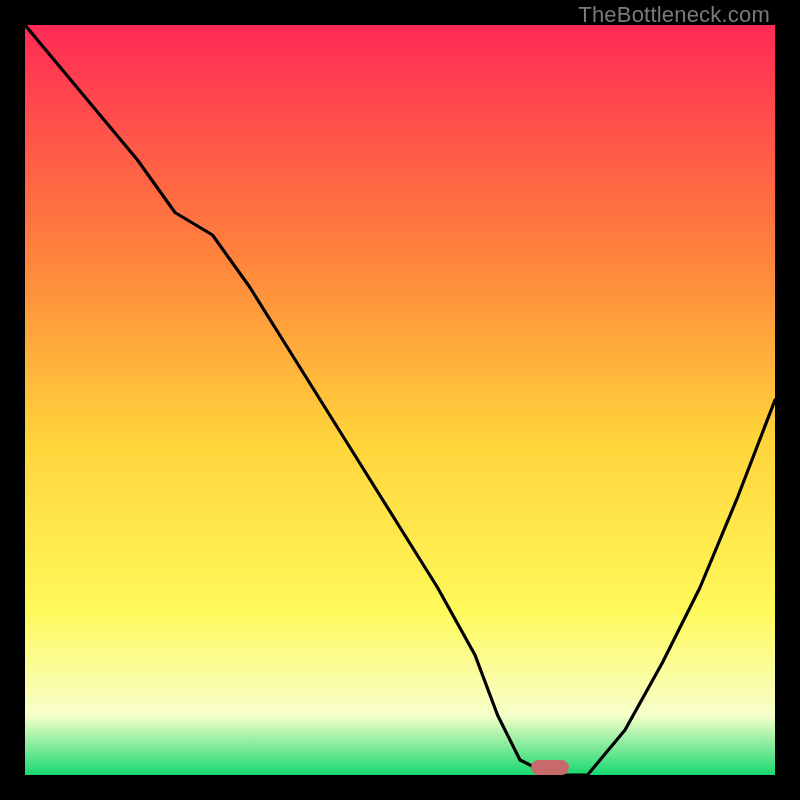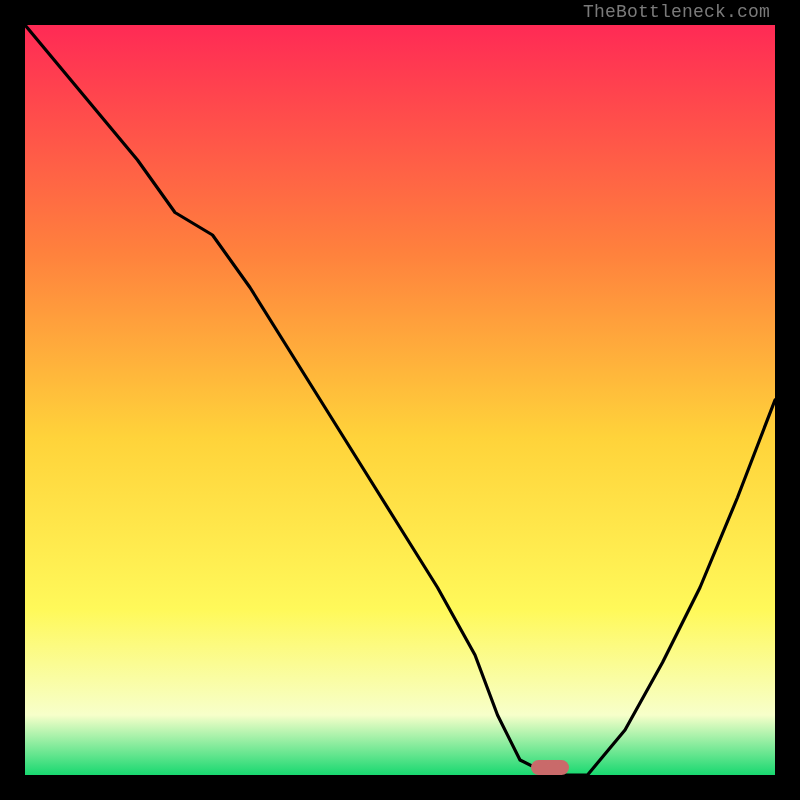--- a/index.html
+++ b/index.html
@@ -22,22 +22,22 @@
     position: absolute;
     left: 0;
     top: 0;
     width: 750px;
     height: 750px;
   }
   .watermark {
     position: absolute;
     top: 2px;
     right: 30px;
-    font-family: Liberation Mono, monospace;
-    font-size: 18px;
+    font-family: Liberation Sans, sans-serif;
+    font-size: 22px;
     color: #7a7a7a;
     letter-spacing: 0.2px;
   }
   .marker {
     position: absolute;
     width: 36px;
     height: 16px;
     border-radius: 8px;
     background: #c96a6a;
   }

